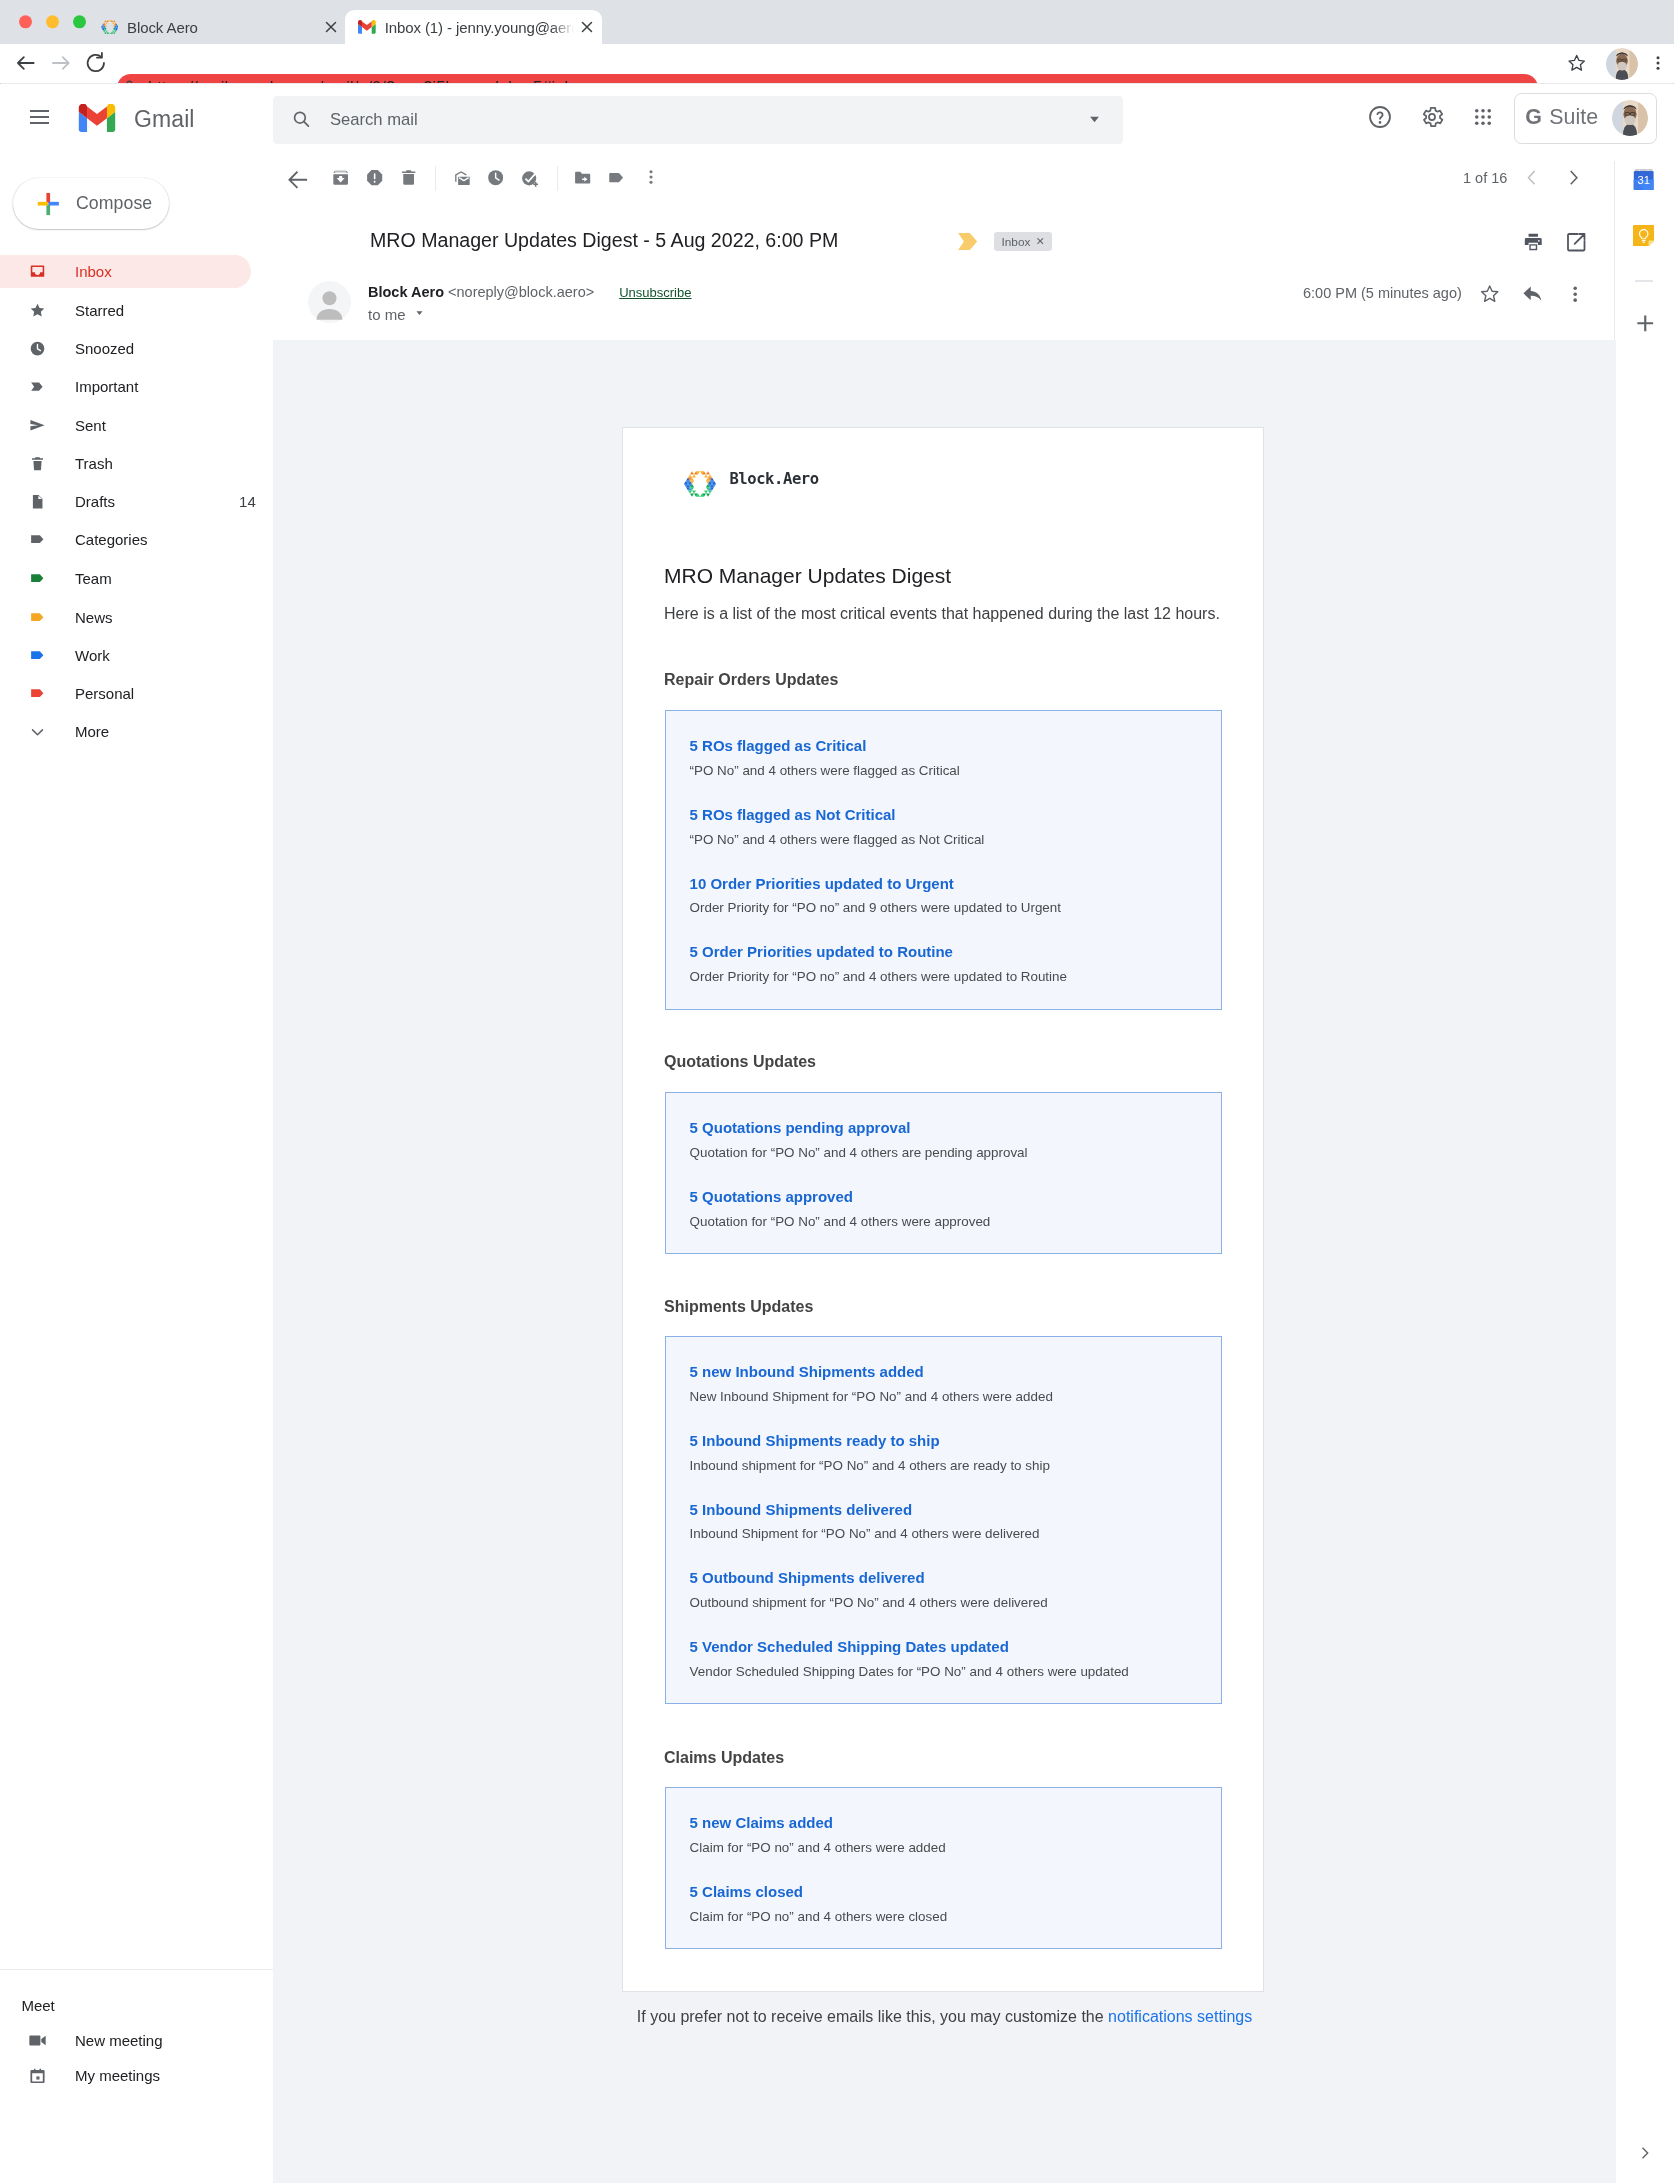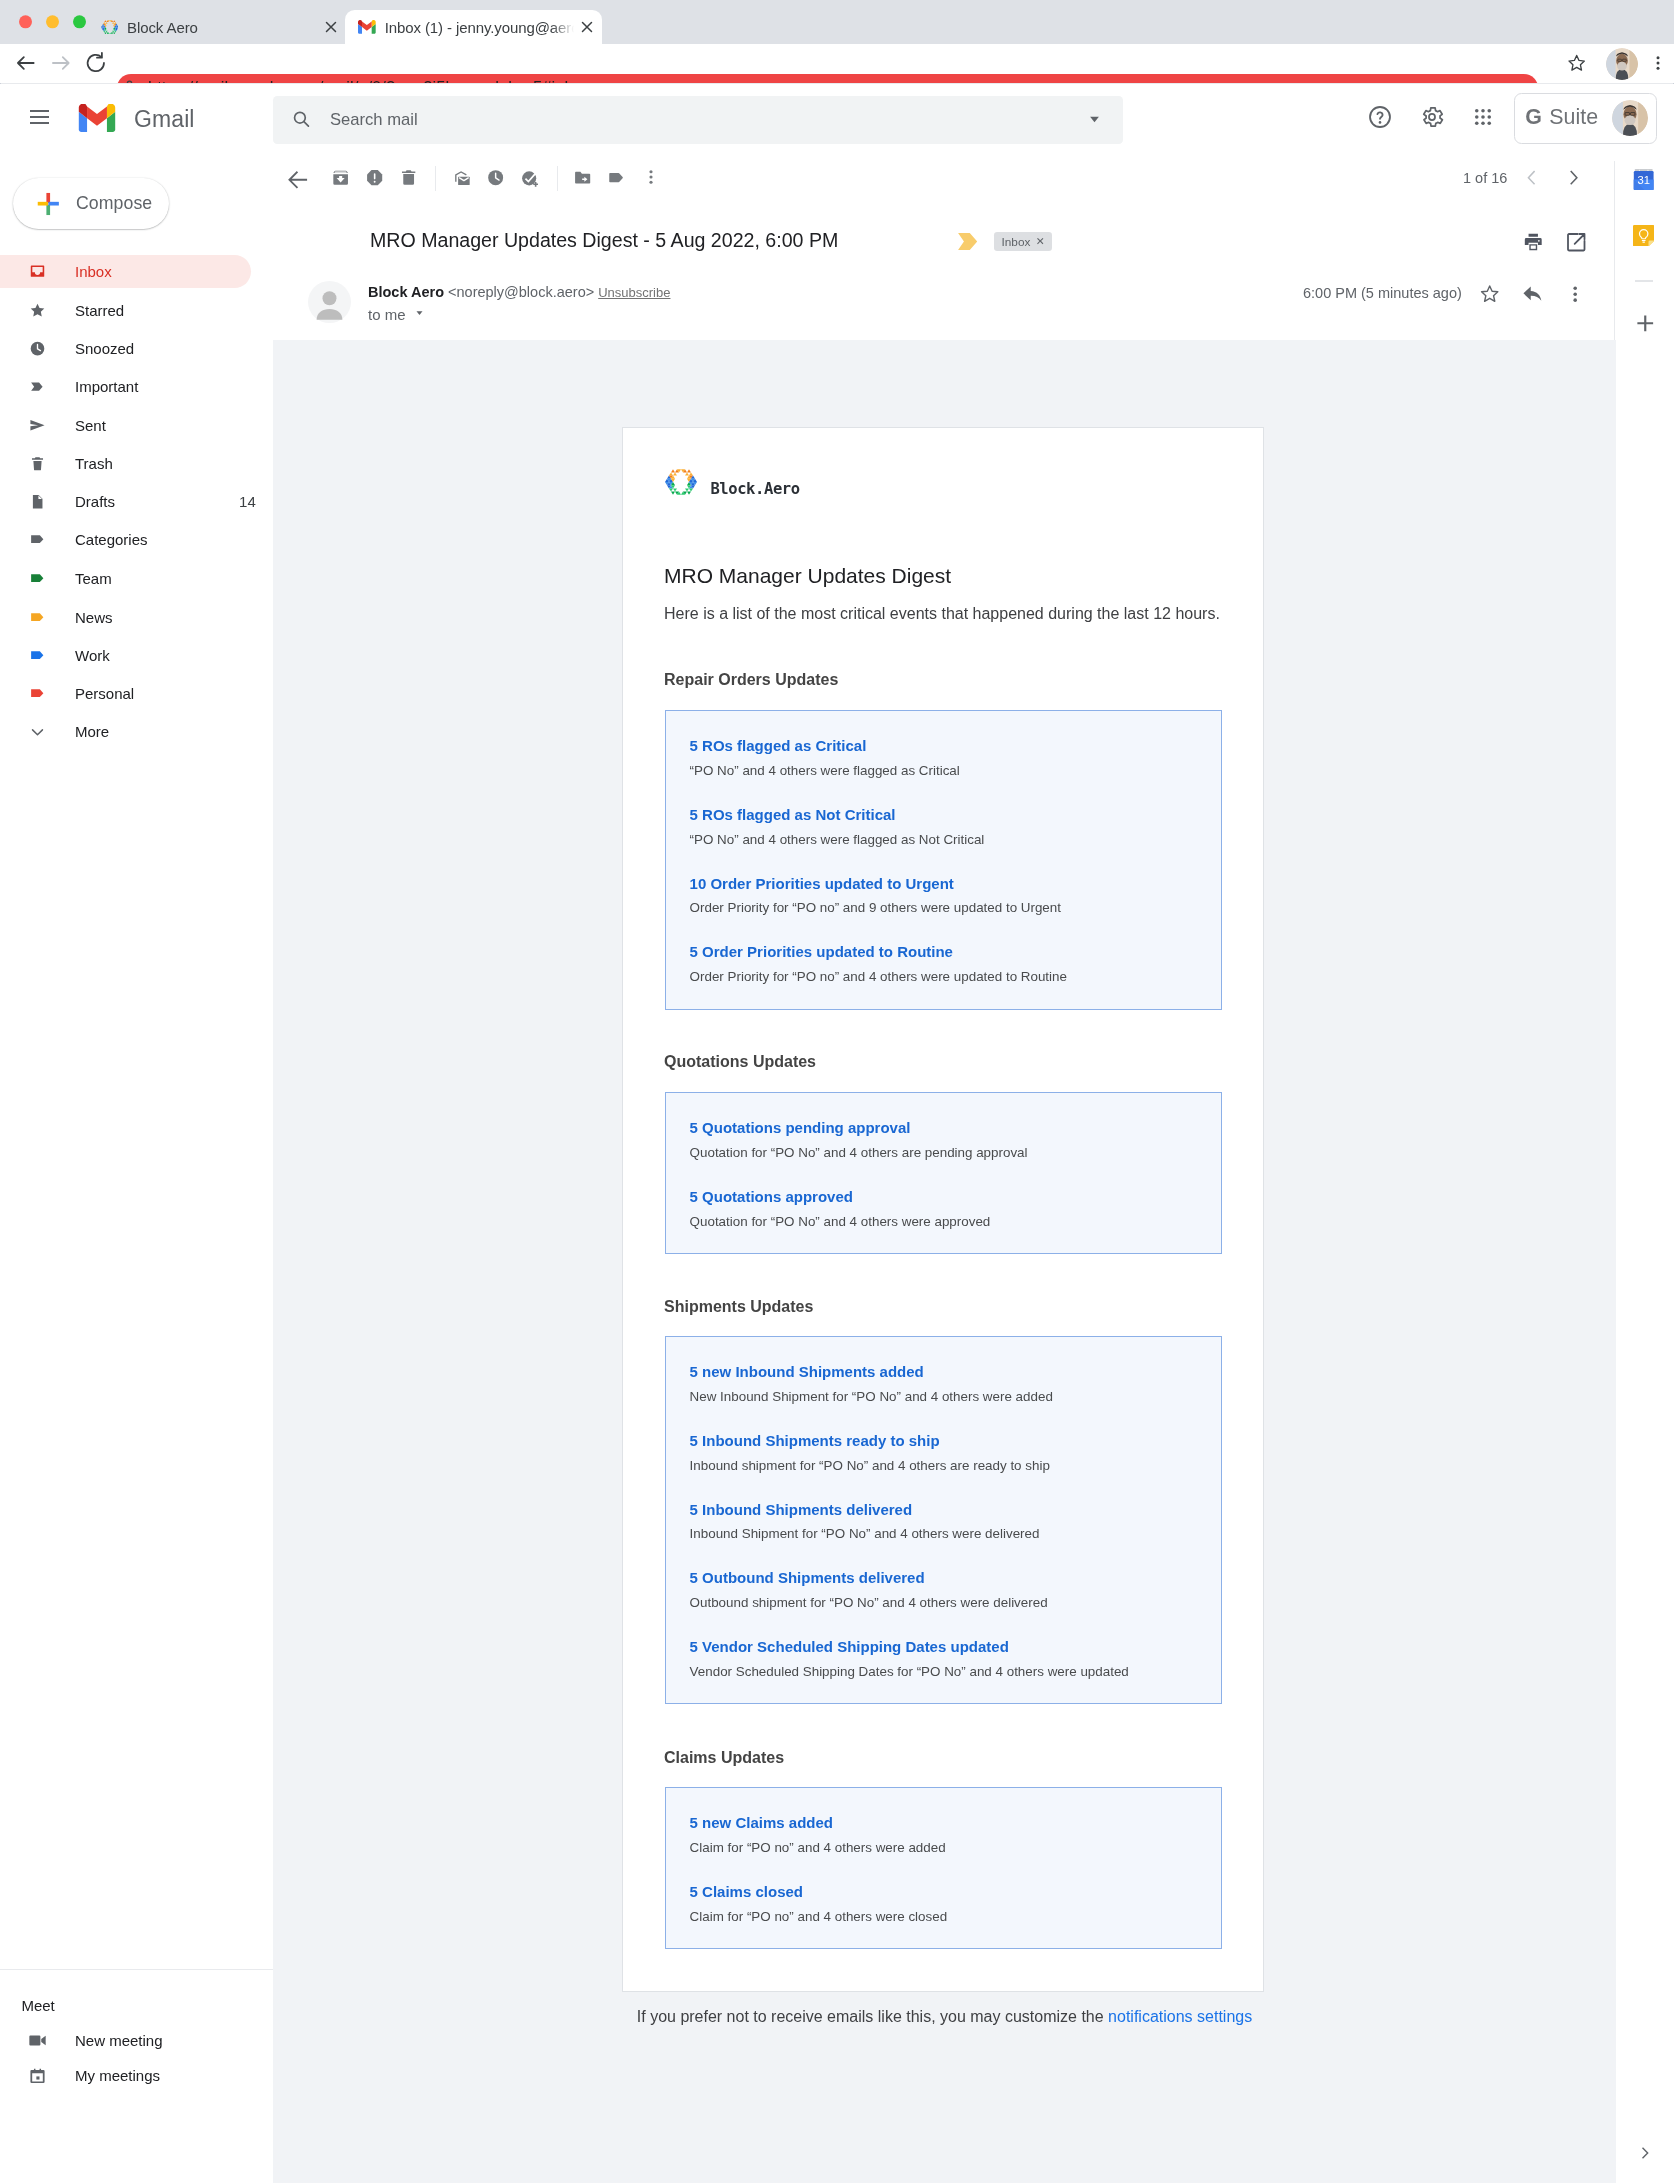--- a/index.html
+++ b/index.html
@@ -120,28 +120,28 @@
     position:absolute; top:71px; height:19px;
     background:#dddfe2; border-radius:3.2px; display:flex; align-items:center; padding:0 7.5px;
     font-size:11.8px; color:#5f6368;
   }
 
   .msg-header { position:absolute; left:0; top:114px; width:1402px; height:67px; }
   .sender-avatar { position:absolute; left:308px; top:281px; width:43px; height:42px; border-radius:50%; background:#f4f5f6; }
   .sender-line { position:absolute; left:368px; top:285px; font-size:14.5px; color:#202124; white-space:nowrap; line-height:1;}
   .sender-name { font-weight:bold; }
   .sender-email { color:#5f6368; font-size:14.5px; }
-  .unsub { color:#737373; text-decoration:underline; margin-left:0; font-size:13px;}
+  .unsub { color:#14532d; text-decoration:underline; margin-left:21px; font-size:13px;}
   .tome { position:absolute; left:368px; top:306px; font-size:15px; color:#5f6368; line-height:1;}
   .msg-time { position:absolute; left:1303px; top:286px; font-size:14.5px; color:#5f6368; white-space:nowrap; line-height:1;}
 
   
   .body-bg { position:absolute; left:273px; top:340px; width:1343px; height:1843px; background:#f1f3f6; }
   .card { position:absolute; left:622px; top:427px; width:642px; height:1565px; background:#fff; border:0.5px solid #dfe2e6; }
-  .logo-row { position:absolute; left:665px; top:471px; display:flex; align-items:flex-end; height:26px; }
+  .logo-row { position:absolute; left:684px; top:471px; display:flex; align-items:flex-start; height:26px; }
   .brand-text { margin-left:13.4px; font-size:15.5px; font-weight:bold; color:#2b3036; letter-spacing:-0.4px; font-family:"DejaVu Sans Mono", monospace; line-height:1; position:relative; top:0.5px;}
 
   .h1 { position:absolute; left:664px; top:565px; font-size:21px; color:#202124; line-height:1; }
   .lead { position:absolute; left:664px; top:606px; font-size:16px; color:#3f4043; line-height:1; }
 
   .sec-title { position:absolute; left:664px; font-size:16px; font-weight:bold; color:#444; line-height:1; }
   .sec-box { position:absolute; left:665px; width:557px; background:#f3f7fd; border:0.8px solid #8cb0e8; }
   .sec-box .item-title { position:absolute; left:23.6px; font-size:15px; font-weight:bold; color:#1967d2; line-height:1; white-space:nowrap;}
   .sec-box .item-desc { position:absolute; left:23.6px; font-size:13.4px; color:#494b4d; line-height:1; white-space:nowrap;}
 

